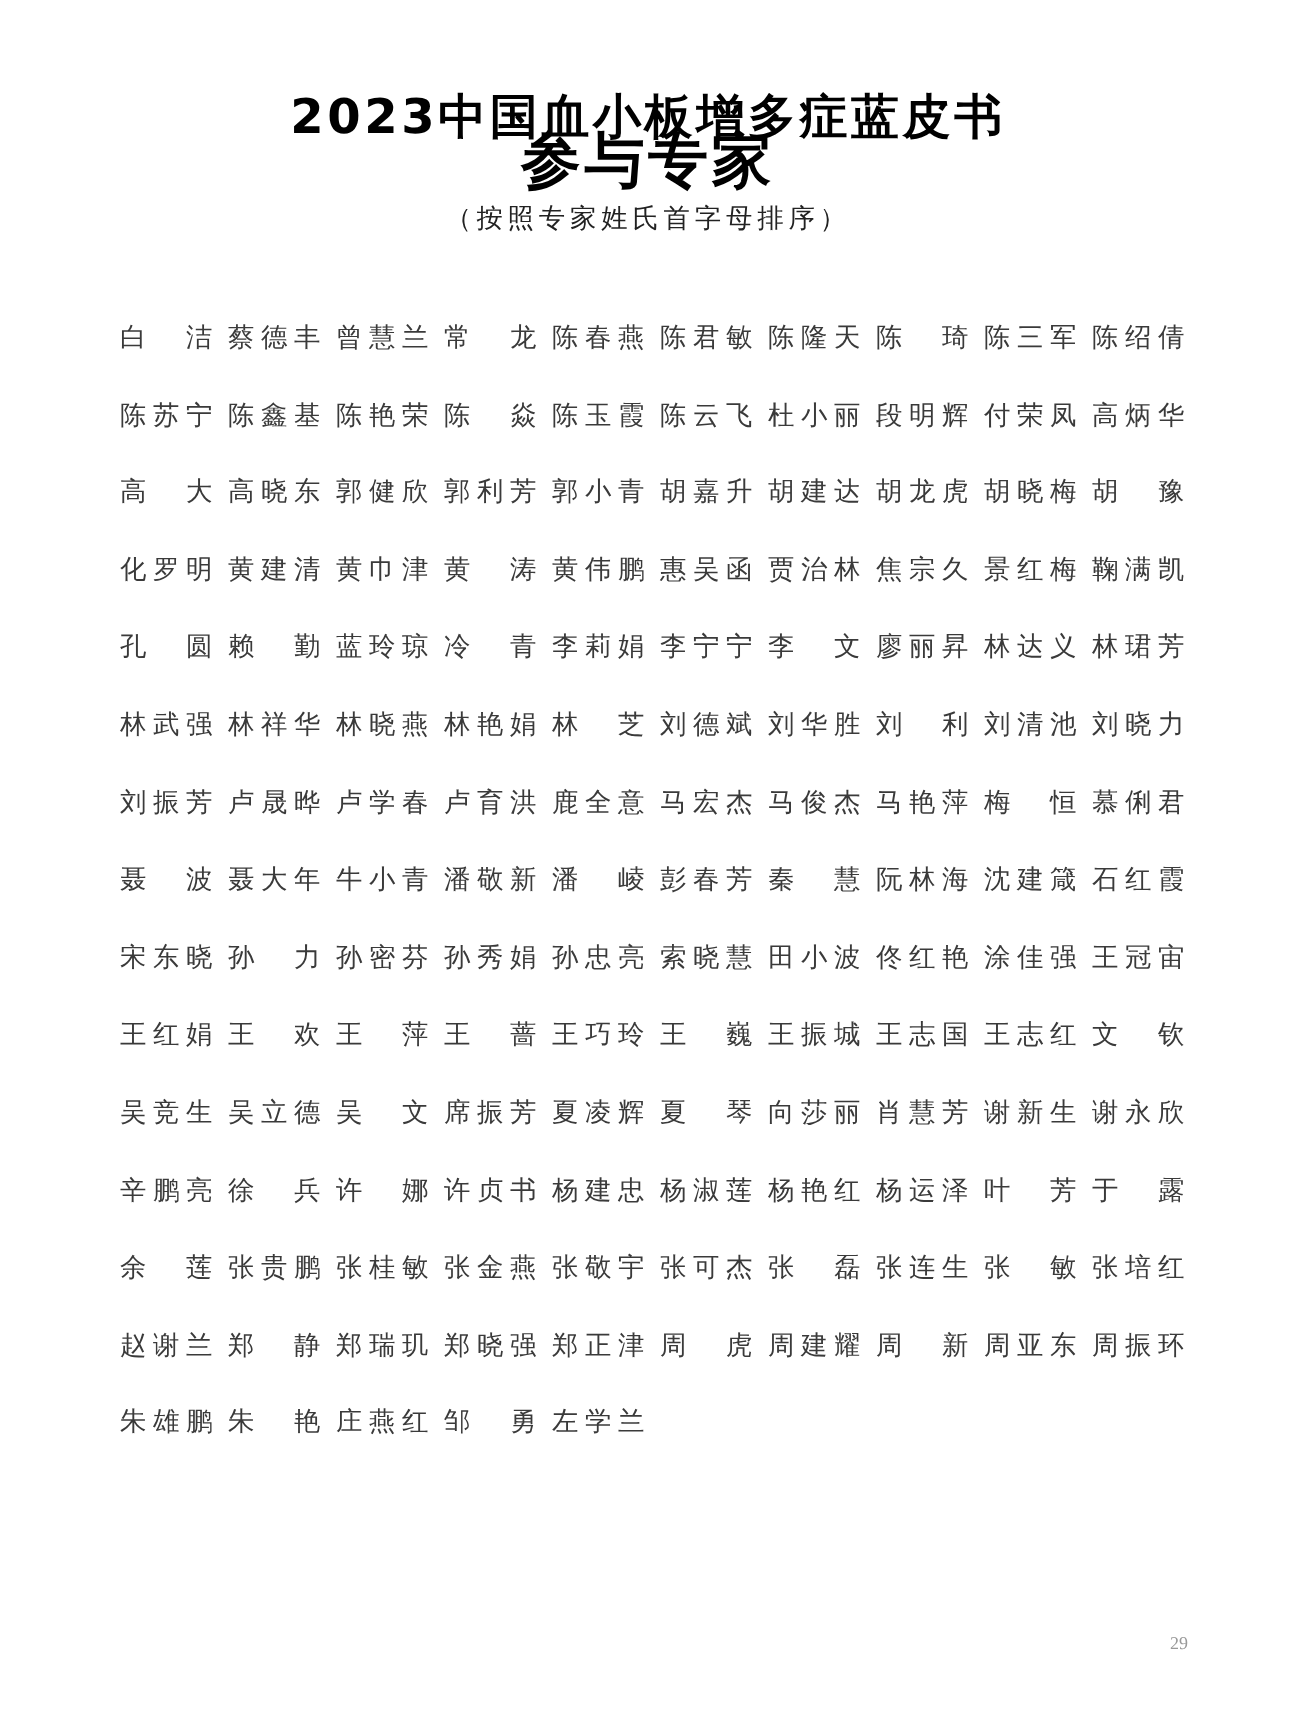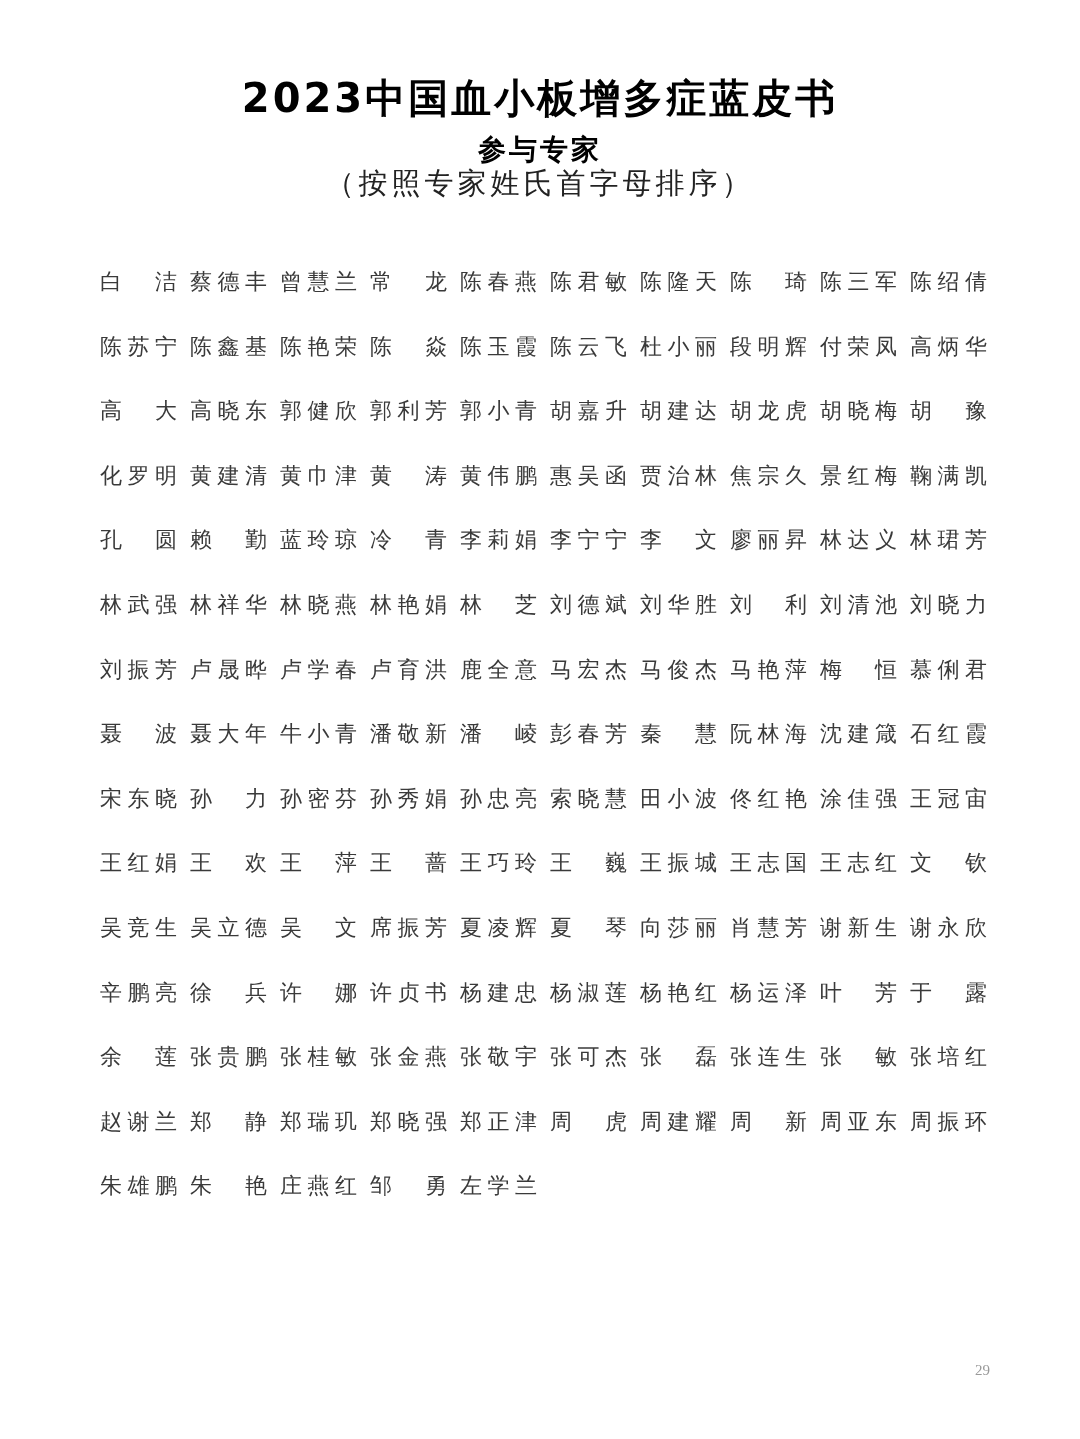--- a/index.html
+++ b/index.html
@@ -1,23 +1,23 @@
 <!DOCTYPE html>
 <html><head>
 <meta charset="utf-8">
 <style>
   html, body { margin: 0; padding: 0; background: #ffffff; }
   body { width: 1080px; height: 1439px; position: relative; overflow: hidden;
          font-family: "DejaVu Sans", sans-serif; color: #333; }
   .title { position: absolute; left: 0; width: 1080px; text-align: center; color: #000;
            font-weight: bold; font-family: "DejaVu Sans", sans-serif; }
   .title1 { top: 72px; font-size: 40px; letter-spacing: 3px; line-height: 52px; }
-  .title2 { top: 126px; font-size: 28px; letter-spacing: 3px; line-height: 48px; }
+  .title2 { top: 110px; font-size: 50px; letter-spacing: 3px; line-height: 48px; }
   .subtitle { position: absolute; top: 168px; left: 0; width: 1080px; text-align: center;
-              font-size: 29px; letter-spacing: 4px; color: #222; line-height: 30px; }
+              font-size: 22px; letter-spacing: 4px; color: #222; line-height: 30px; }
   .grid { position: absolute; left: 100px; top: 262px; width: 900px;
           display: grid; grid-template-columns: repeat(10, 90px); grid-auto-rows: 64.6px; }
   .name { font-size: 22px; color: #3a3a3a; line-height: 40px; height: 40px;
           width: 77px; display: flex; justify-content: space-between; white-space: nowrap; }
   .name span { display: inline-block; }
   .page-num { position: absolute; left: 975px; top: 1362px; font-size: 15px; color: #999;
               font-family: "Liberation Serif", serif; text-align: center; }
 </style>
 </head>
 <body>

